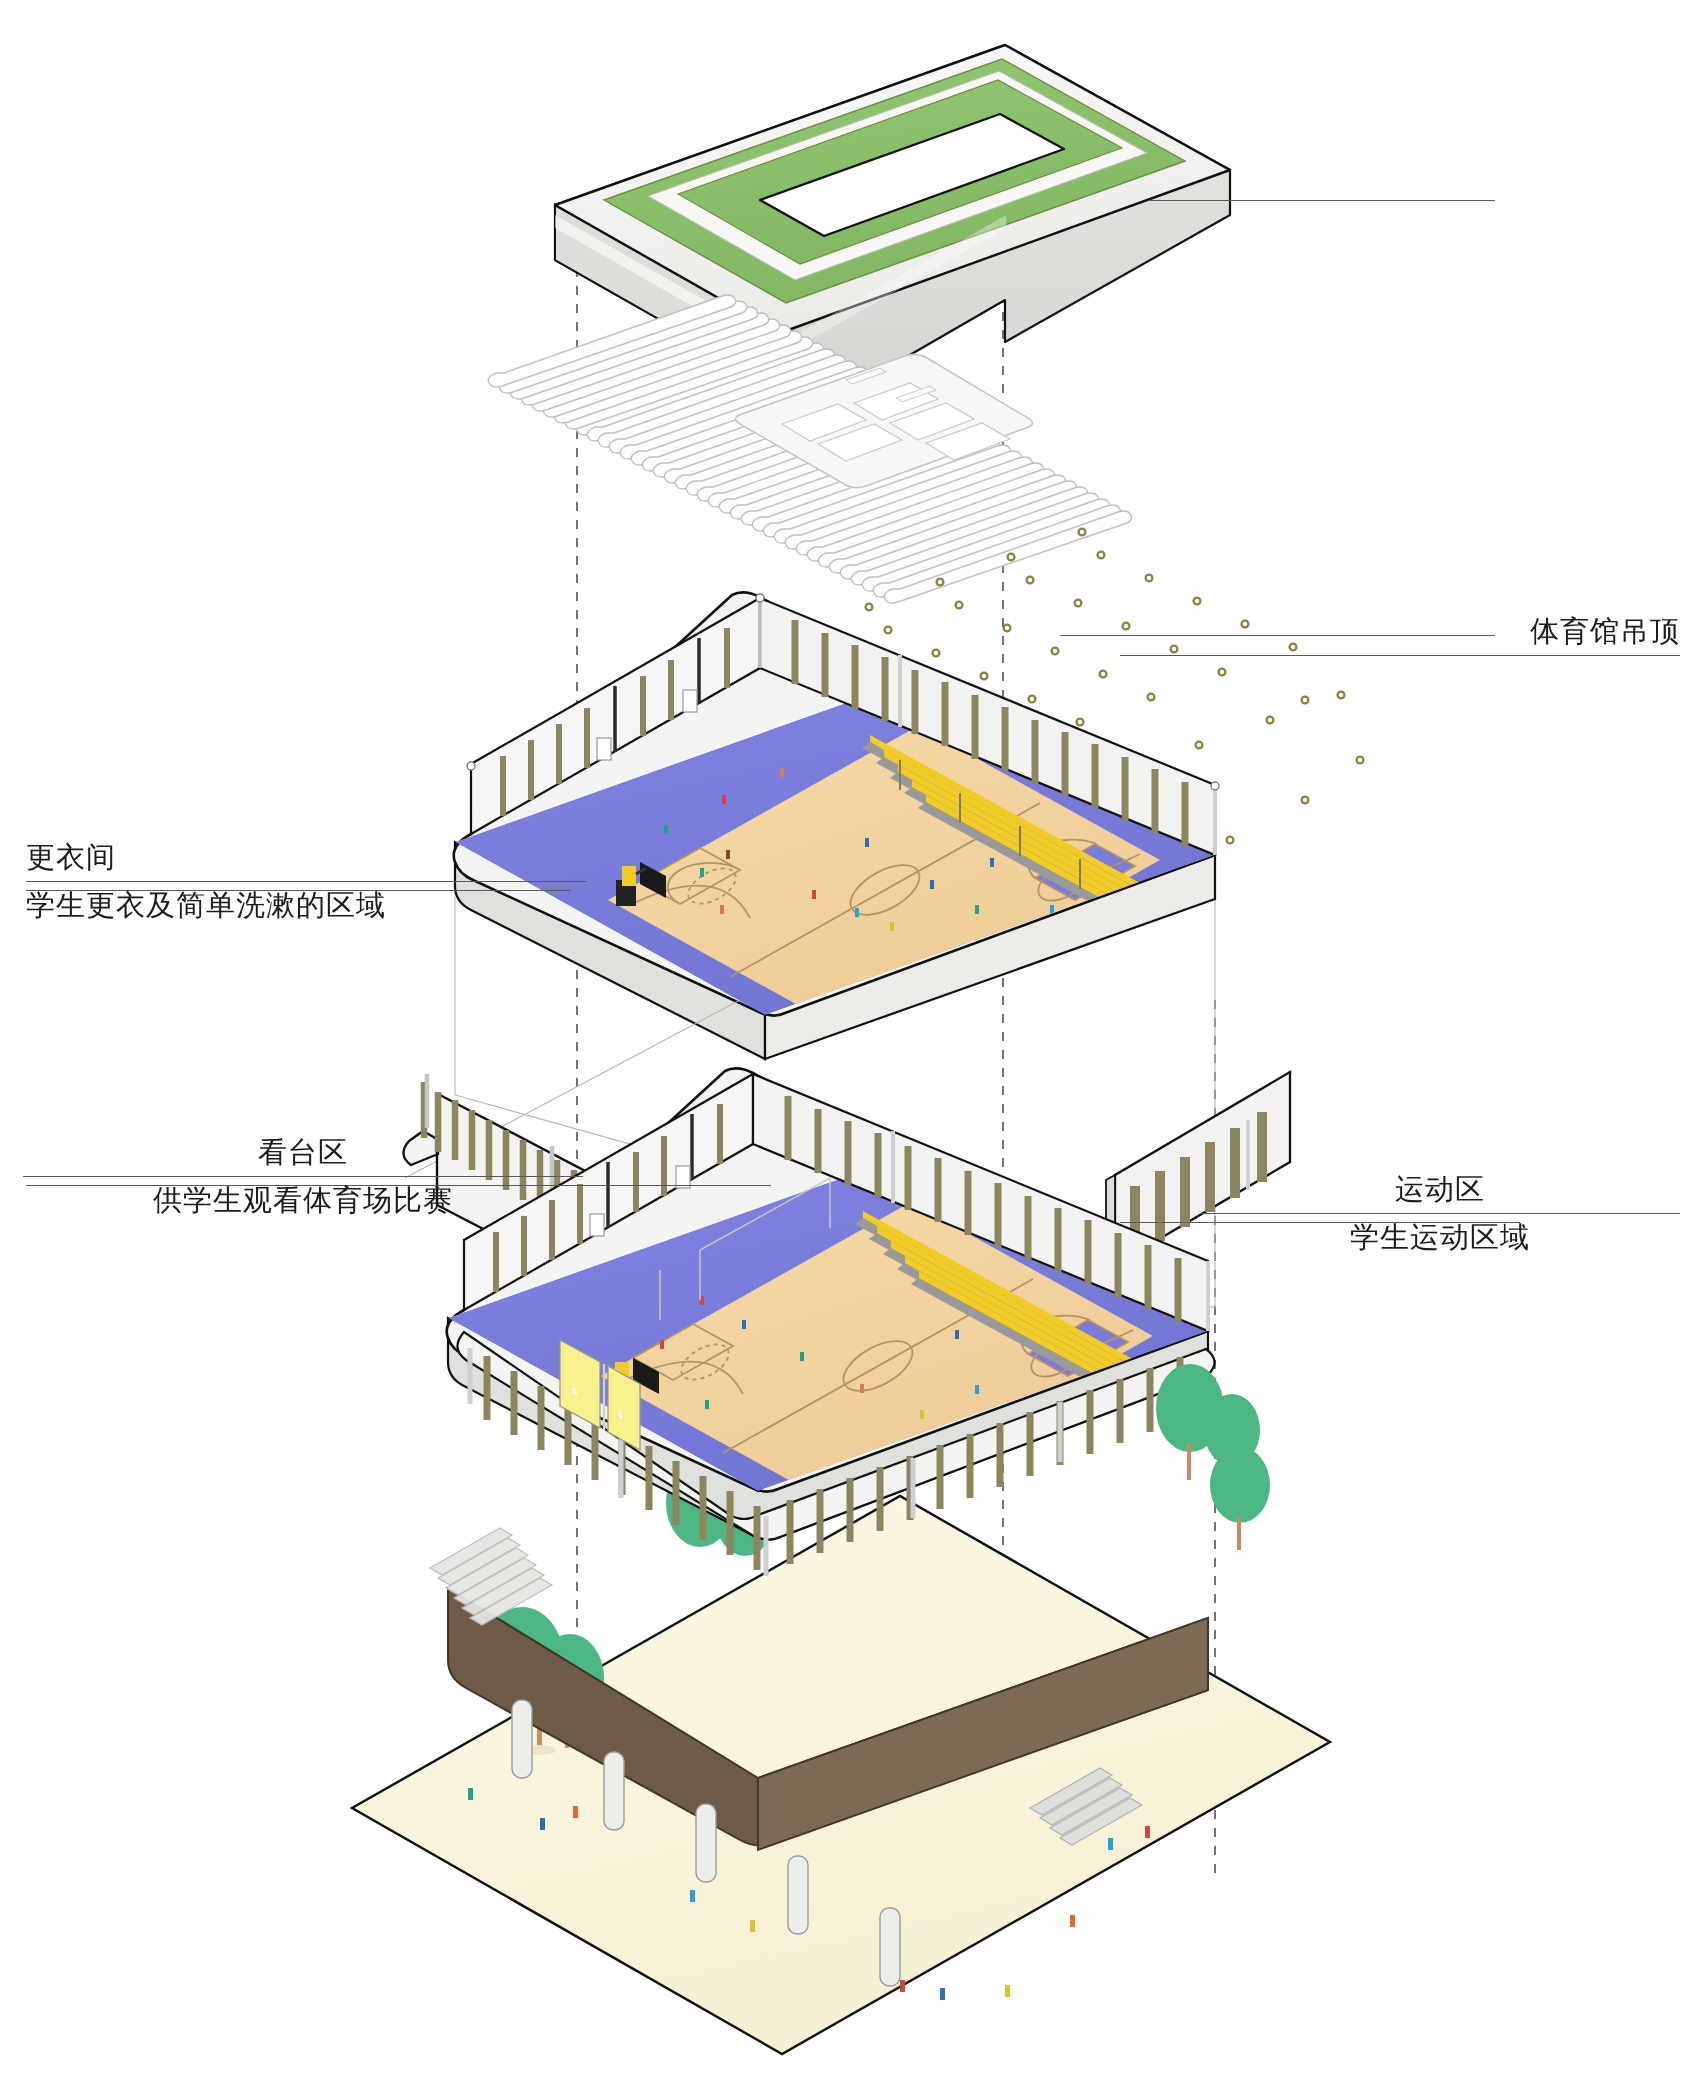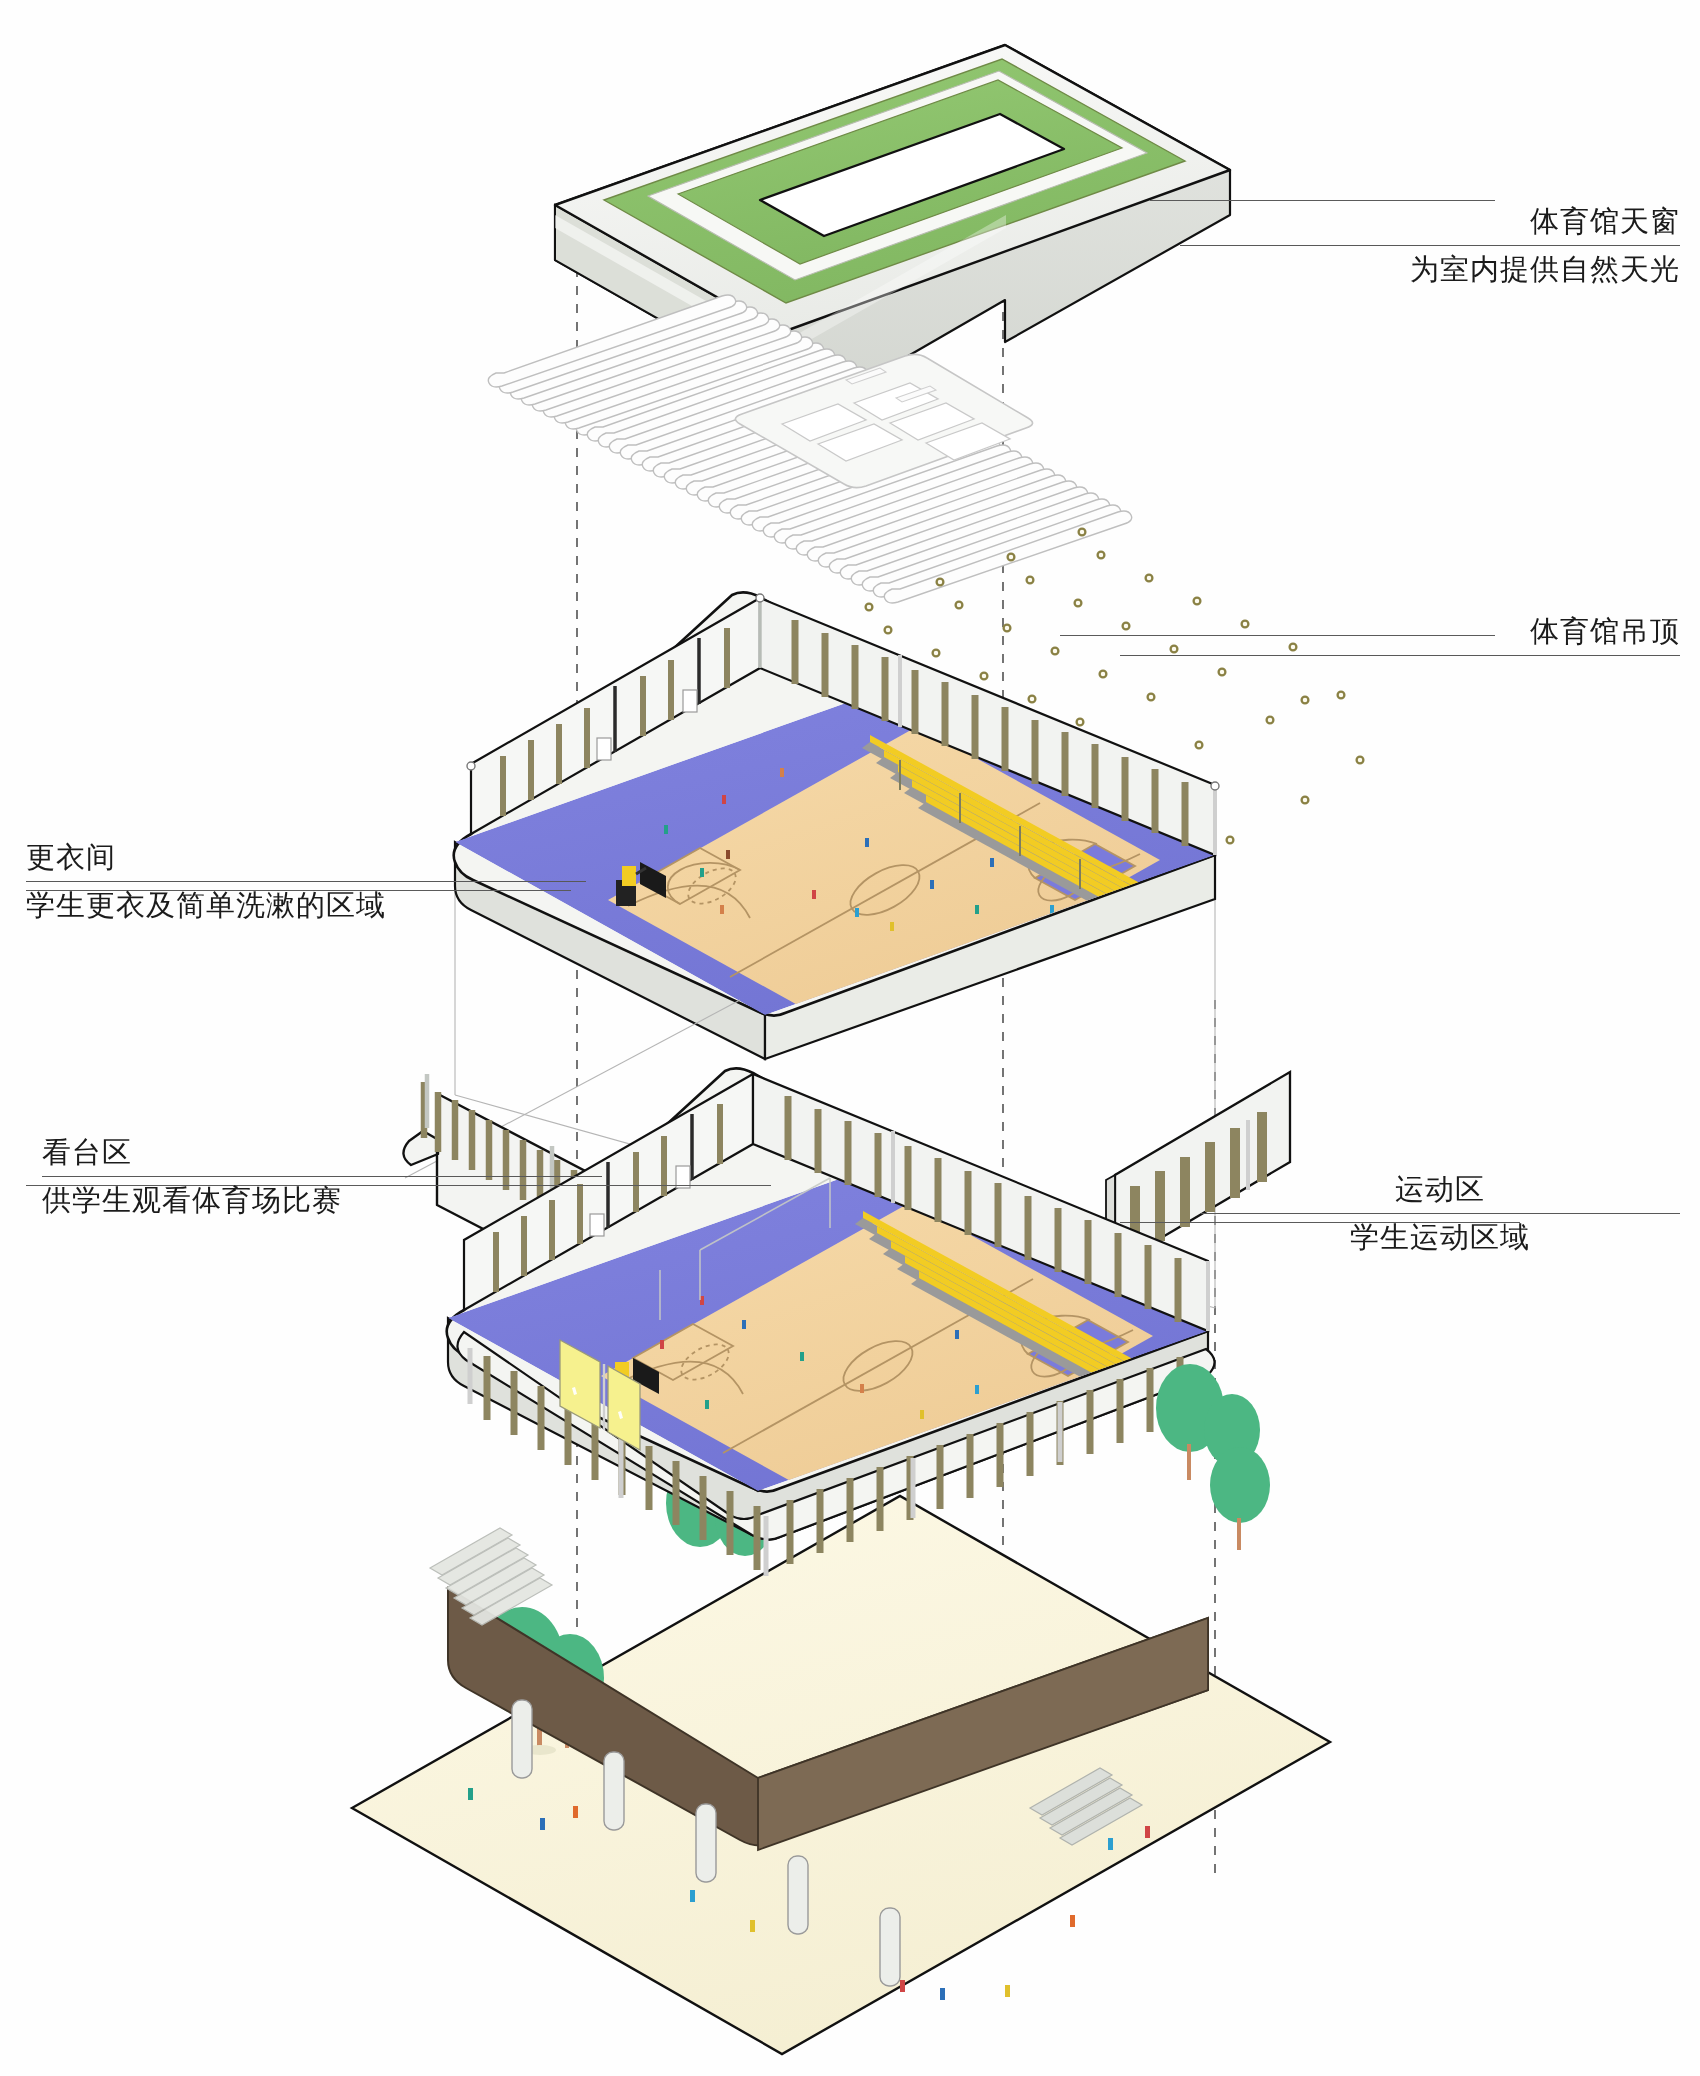--- a/index.html
+++ b/index.html
@@ -830,38 +830,33 @@
     </g>
   </g>
 </svg>
 
 <div class="leader" style="left:1150px;top:200px;width:345px;"></div>
 <div class="leader" style="left:1060px;top:635px;width:435px;"></div>
 <div class="leader" style="left:26px;top:890px;width:545px;"></div>
 <div class="leader" style="left:26px;top:1185px;width:745px;"></div>
 <div class="leader" style="left:1120px;top:1222px;width:400px;"></div>
 
-<div class="callout right" style="left:1180px;top:204px;width:500px;">
-  <div class="title">体育馆天窗</div>
-  <div class="rule"></div>
-  <div class="desc">为室内提供自然天光</div>
-</div>
 
 <div class="callout right" style="left:1120px;top:614px;width:560px;">
   <div class="title">体育馆吊顶</div>
   <div class="rule"></div>
 </div>
 
 <div class="callout left" style="left:26px;top:840px;width:560px;">
   <div class="title">更衣间</div>
   <div class="rule"></div>
   <div class="desc">学生更衣及简单洗漱的区域</div>
 </div>
 
-<div class="callout left" style="left:42px;top:1135px;width:560px;">
+<div class="callout left" style="left:23px;top:1135px;width:560px;text-align:center;">
   <div class="title">看台区</div>
   <div class="rule"></div>
   <div class="desc">供学生观看体育场比赛</div>
 </div>
 
 <div class="callout right" style="left:1200px;top:1172px;width:480px;text-align:center;">
   <div class="title">运动区</div>
   <div class="rule"></div>
   <div class="desc">学生运动区域</div>
 </div>

